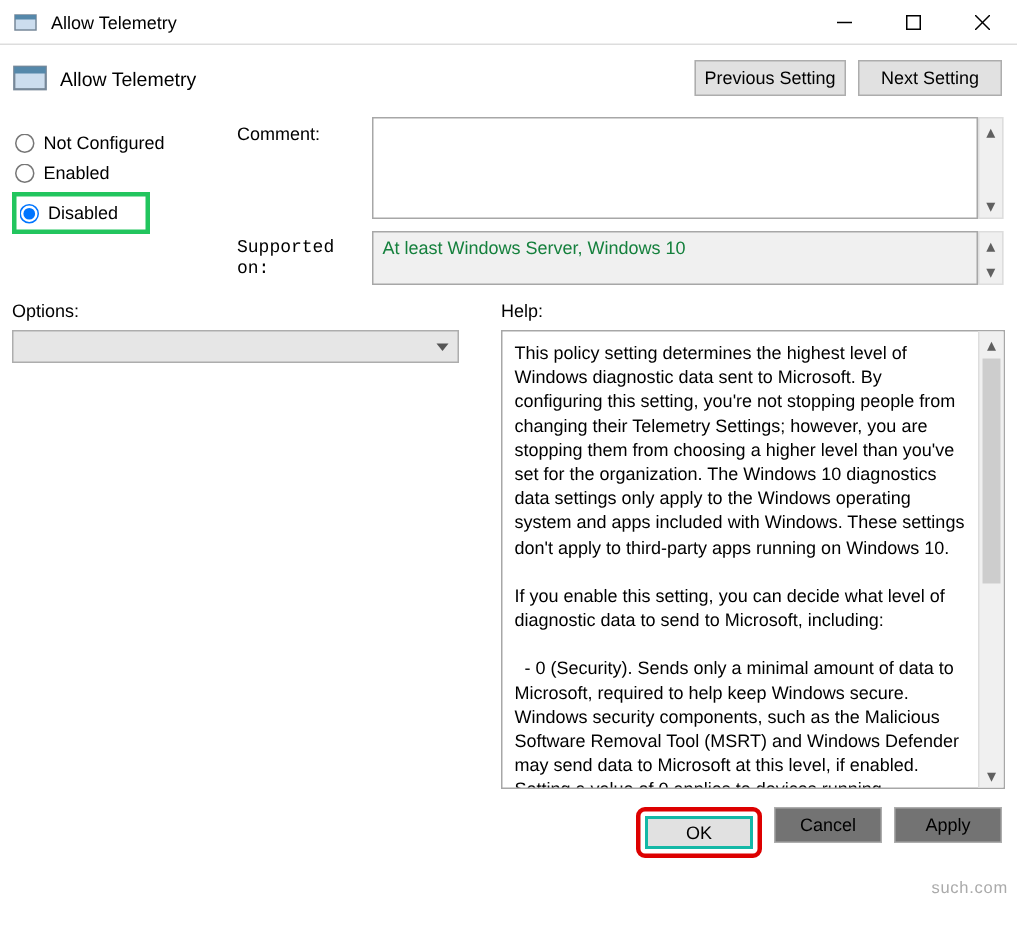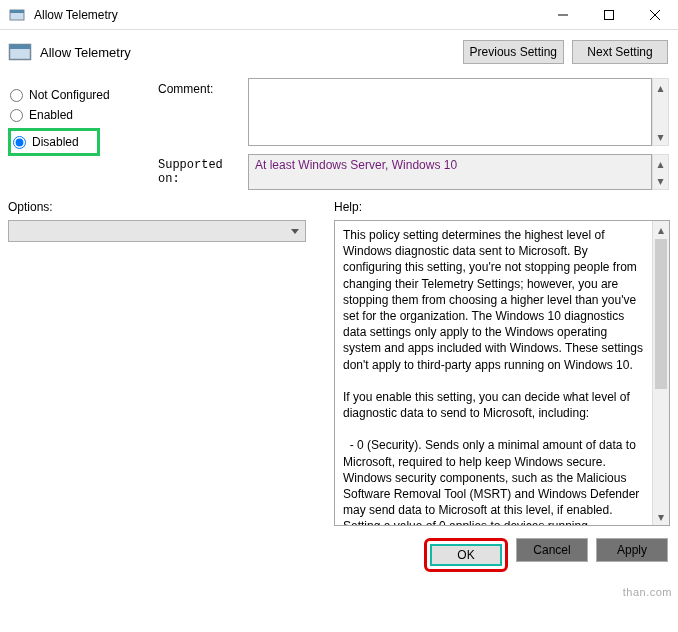--- a/index.html
+++ b/index.html
@@ -140,21 +140,21 @@
       font-family: Liberation Mono, monospace;
     }
     .supported-box {
       grid-column: 3;
       grid-row: 2;
       margin-top: 8px;
       height: 36px;
       border: 1px solid #a7a7a7;
       background: #f0f0f0;
       padding: 3px 6px;
-      color: #701a75;
+      color: #15803d;
     }
     .vtrack2 {
       grid-column: 4;
       grid-row: 2;
       margin-top: 8px;
       height: 36px;
       width: 17px;
       background: #f0f0f0;
       border: 1px solid #ddd;
       position: relative;
@@ -362,13 +362,13 @@
 </div>
 
 <div class="footer">
   <span class="ok-highlight">
     <button>OK</button>
   </span>
   <button>Cancel</button>
   <button>Apply</button>
 </div>
 
-<div class="watermark">than.com</div>
+<div class="watermark">such.com</div>
 
 </body></html>

